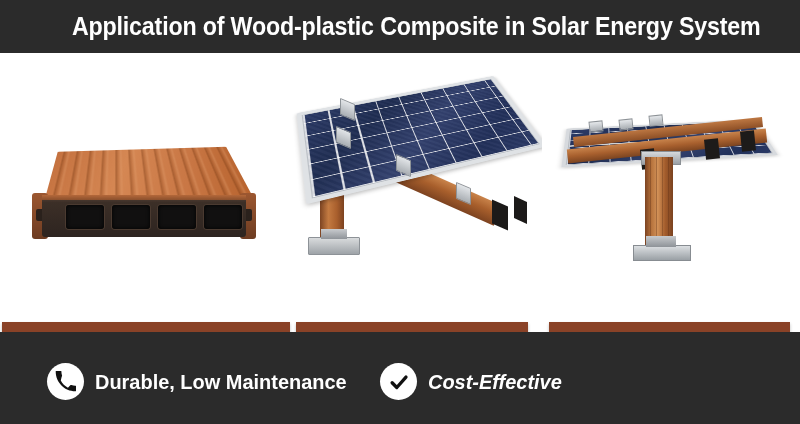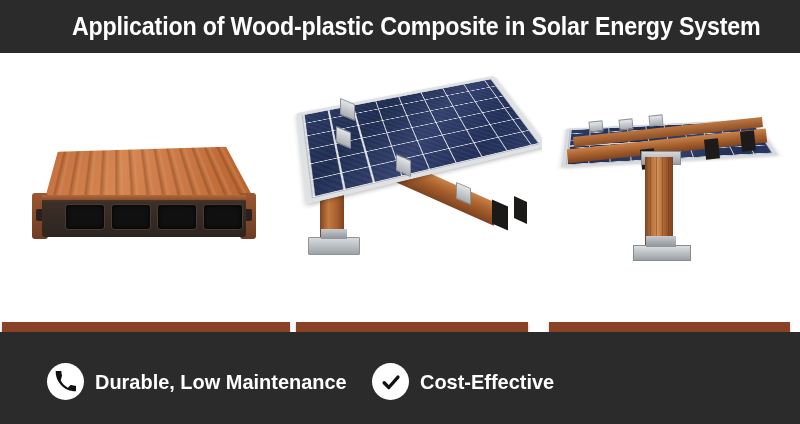--- a/index.html
+++ b/index.html
@@ -354,21 +354,21 @@
   }
   .feature {
     position: absolute;
     display: flex;
     align-items: center;
     gap: 11px;
     top: 31px;
     text-align: center;
   }
   #feature-0 { left: 47px; }
-  #feature-1 { left: 372px; }
+  #feature-1 { left: 380px; font-style: italic; }
   #feature-2 { left: 596px; }
 
   .feat-icon {
     width: 37px; height: 37px;
     border-radius: 50%;
     background: #ffffff;
     display: flex;
     align-items: center;
     justify-content: center;
     flex: 0 0 auto;

